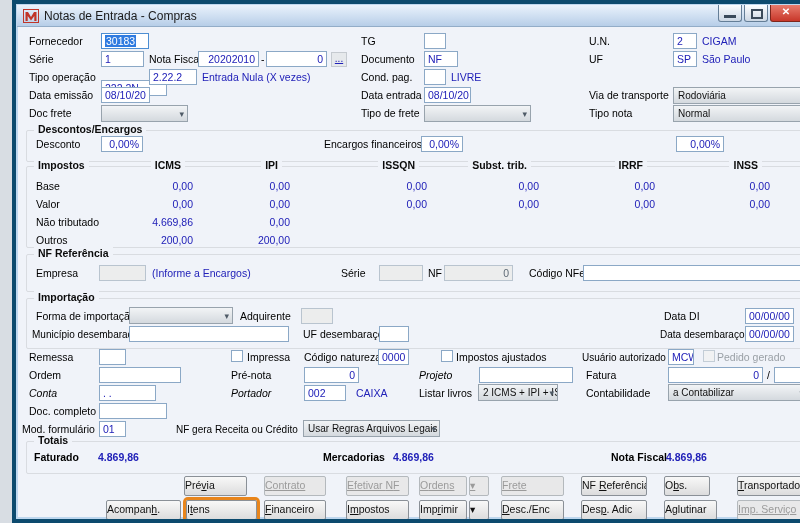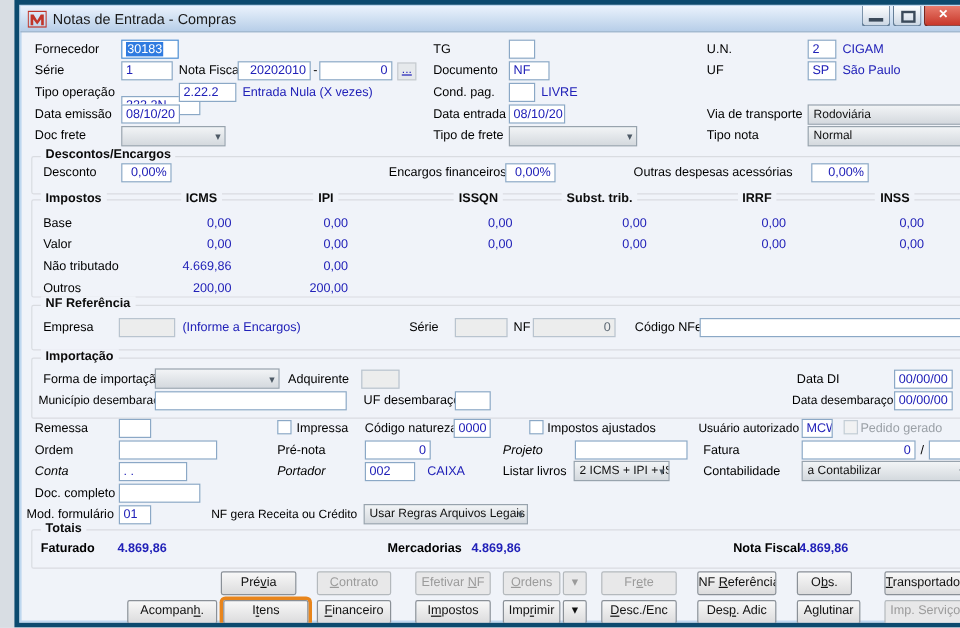--- a/index.html
+++ b/index.html
@@ -32,23 +32,23 @@
   .dd{position:absolute;height:17px;box-sizing:border-box;border:1px solid #98a3ad;
     background:linear-gradient(#f2f4f6,#d4d9de);color:#111;padding:2px 14px 1px 4px;line-height:12px;
     font-size:10px;white-space:nowrap;overflow:hidden;}
   .chev{position:absolute;right:3px;top:2px;color:#4e5a66;font-size:9px;}
   .gbox{position:absolute;border:1px solid #d9dce1;border-radius:2px;}
   .gtitle{position:absolute;font-weight:bold;color:#0b0b0b;background:#f0f3f9;padding:0 4px;white-space:nowrap;line-height:13px;}
   .cb{position:absolute;width:12px;height:12px;box-sizing:border-box;border:1px solid #8ba8c6;background:#fff;}
   .cb.disabled{border-color:#c3cdd6;background:#f1f2f3;}
   .lbl.gray{color:#9aa0a6;}
   .btn{position:absolute;height:20px;box-sizing:border-box;border:1px solid #8a9097;border-radius:2px;
-    background:linear-gradient(#f8f8f8,#dcdcdd);color:#111;text-align:center;line-height:17px;
+    background:linear-gradient(#f8f8f8,#dcdcdd);color:#111;line-height:17px;
     font-size:10.5px;cursor:default;overflow:hidden;white-space:nowrap;}
-  .btn.disabled{color:#9b9b9b;background:#e8e8e9;border-color:#b4b9bd;}
+  .btn.disabled{color:#9b9b9b;background:#e8e8e9;border-color:#b4b9bd;text-decoration:underline;}
   .btn.hl{box-shadow:0 0 0 3px #e8851c;}
   .morebtn{position:absolute;height:15px;box-sizing:border-box;background:#e6e9ec;border:1px solid #c5cad0;
     color:#2121b8;text-decoration:underline;text-align:center;line-height:12px;font-size:10px;}
 </style>
 </head>
 <body>
 
 <div id="window">
 
   <div class="titlebar">
@@ -112,21 +112,20 @@
   <div class="dd" style="left:408px;top:101px;width:107px"><span></span><span class="chev">▾</span></div>
   <span class="lbl" style="left:573px;top:103px">Tipo nota</span>
   <div class="dd" style="left:657px;top:101px;width:136px"><span>Normal</span><span class="chev">▾</span></div>
 
   <div class="gbox" style="left:10px;top:126px;width:780px;height:30px"></div>
   <span class="gtitle" style="left:18px;top:119px">Descontos/Encargos</span>
   <span class="lbl" style="left:20px;top:134px">Desconto</span>
   <div class="fld right" style="left:85px;top:132px;width:42px">0,00%</div>
   <span class="lbl" style="left:308px;top:134px">Encargos financeiros</span>
   <div class="fld right" style="left:405px;top:132px;width:42px">0,00%</div>
-  <span class="lbl" style="left:512px;top:134px">Outras despesas acessórias</span>
   <div class="fld right" style="left:660px;top:132px;width:48px">0,00%</div>
 
   <div class="gbox" style="left:10px;top:162px;width:780px;height:80px"></div>
   <span class="gtitle" style="left:18px;top:155px">Impostos</span>
   <div id="impostos-headers">
       <span class="gtitle" style="right: 623px; top: 155px;">ICMS</span>
       <span class="gtitle" style="right: 526px; top: 155px;">IPI</span>
       <span class="gtitle" style="right: 389px; top: 155px;">ISSQN</span>
       <span class="gtitle" style="right: 277px; top: 155px;">Subst. trib.</span>
       <span class="gtitle" style="right: 161px; top: 155px;">IRRF</span>

